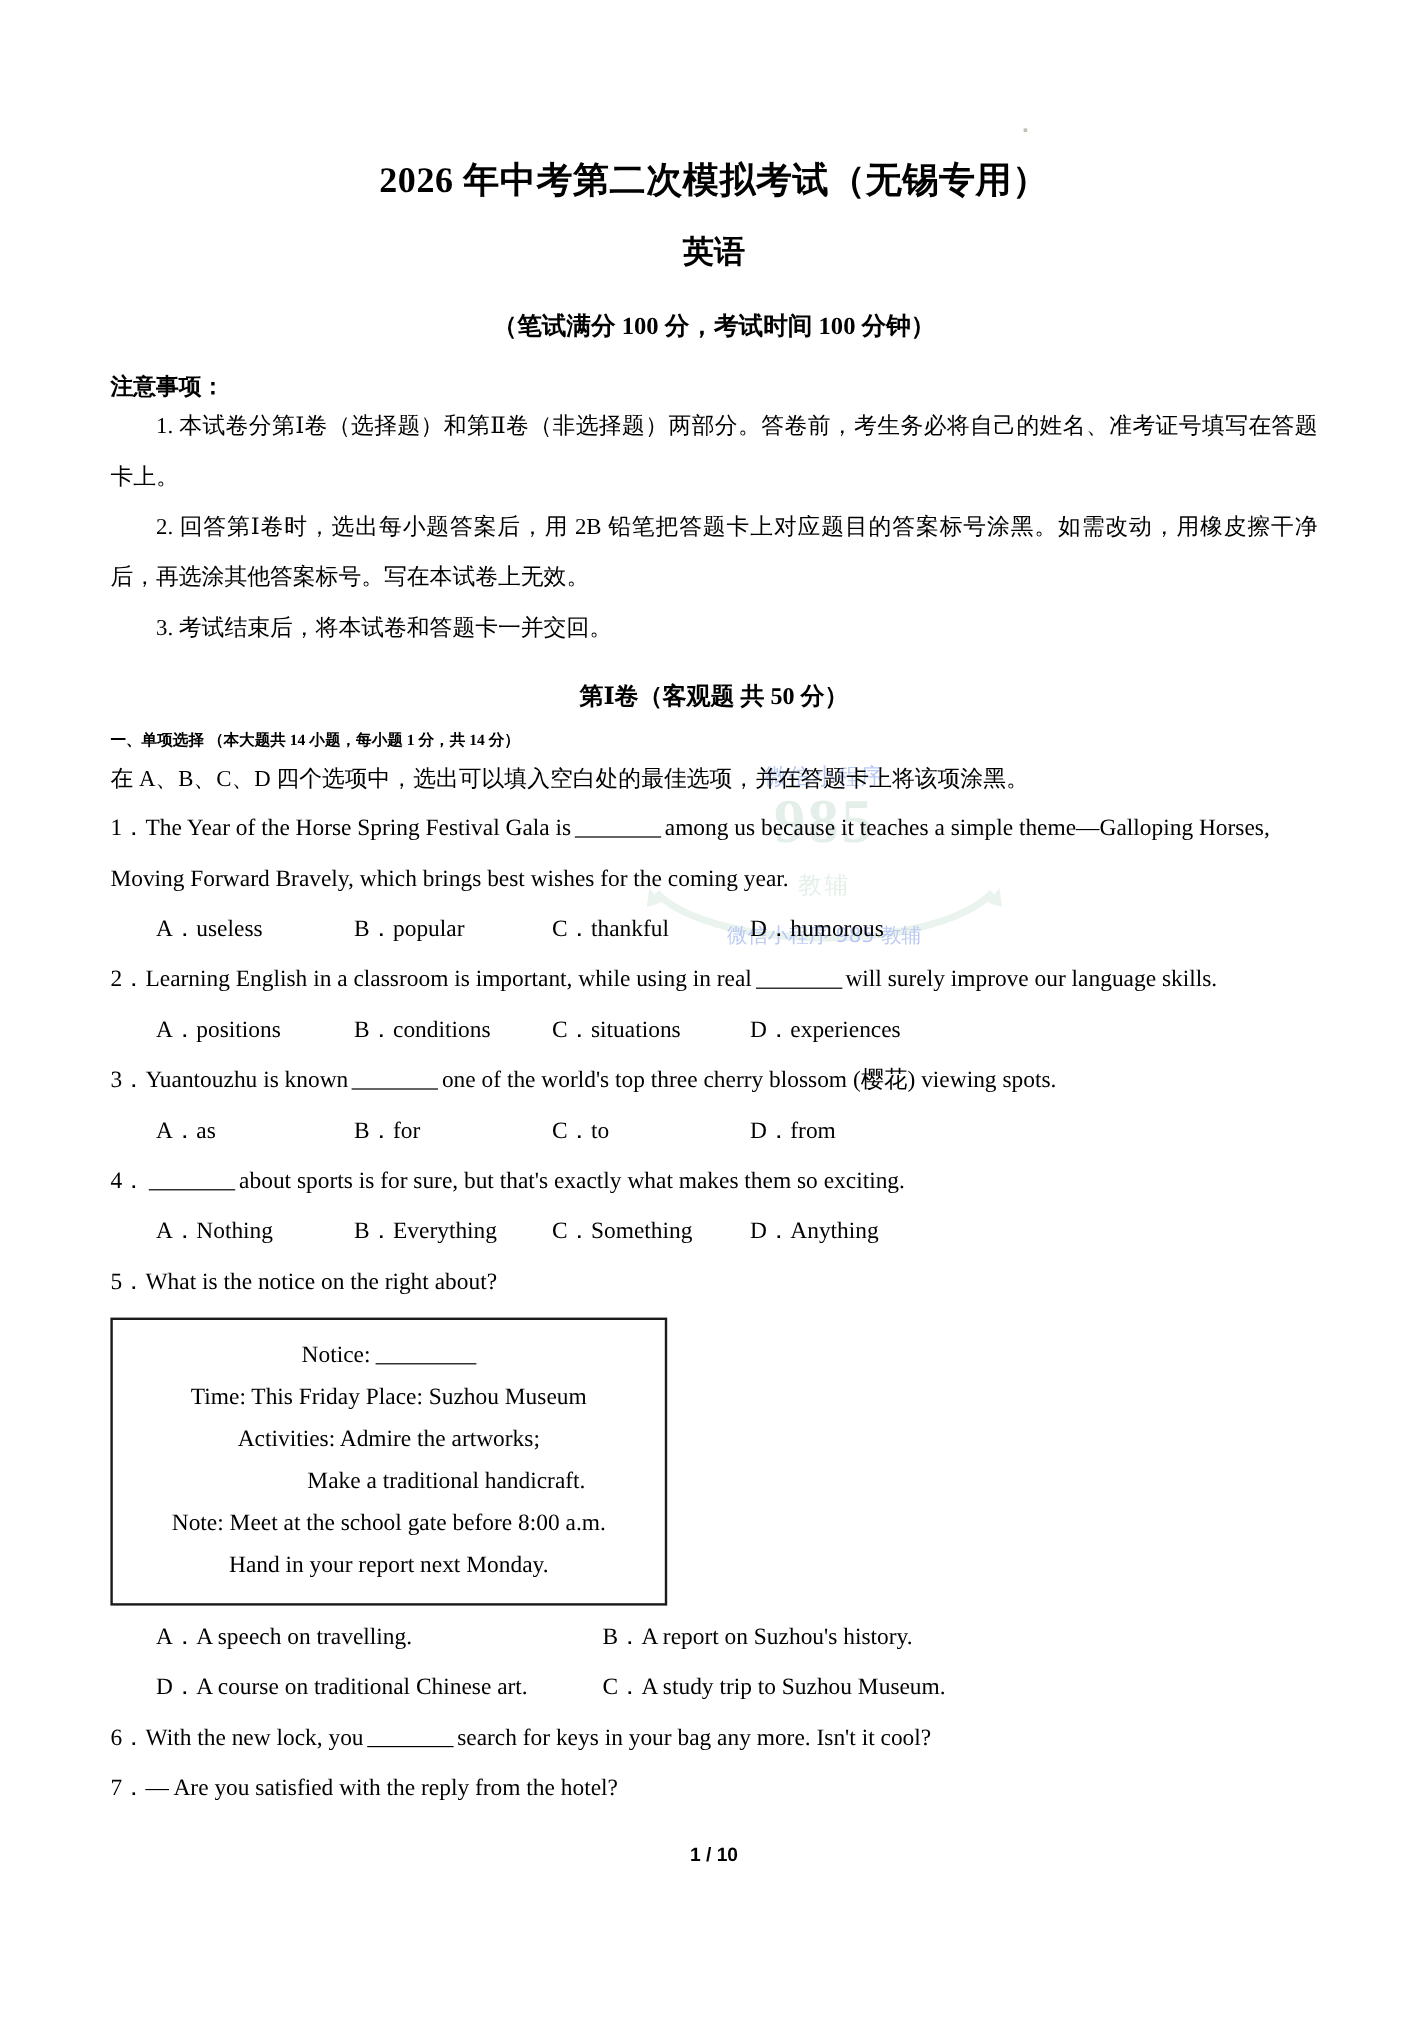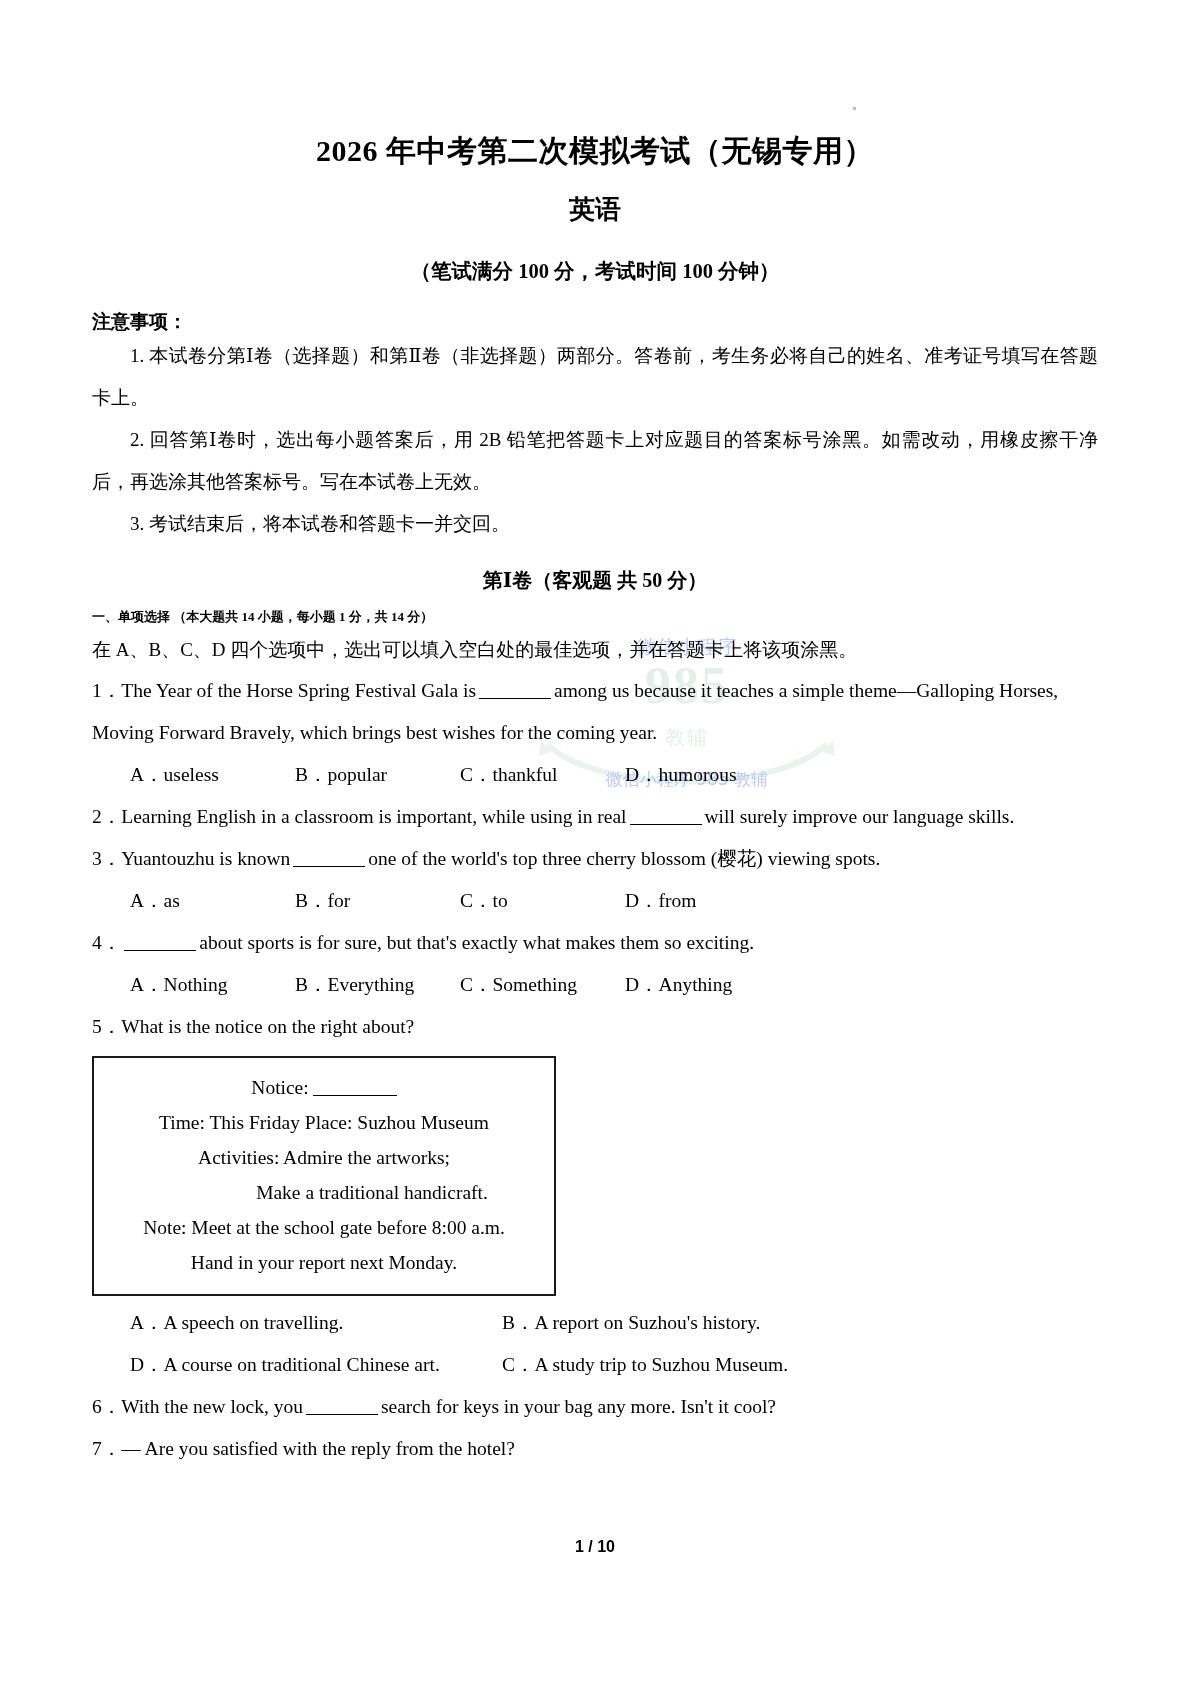--- a/index.html
+++ b/index.html
@@ -267,20 +267,26 @@
       <p class="opts four">
         <span class="opt">A．useless</span>
           <span class="opt">B．popular</span>
           <span class="opt">C．thankful</span>
           <span class="opt">D．humorous</span>
       </p>
 
       <p class="q">
         <span class="q-num">2．</span><span>Learning English in a classroom is important, while using in real</span><span class="blank"></span><span>will surely improve our language skills.</span>
       </p>
+      <p class="opts four">
+        <span class="opt">A．positions</span>
+          <span class="opt">B．conditions</span>
+          <span class="opt">C．situations</span>
+          <span class="opt">D．experiences</span>
+      </p>
 
       <p class="q">
         <span class="q-num">3．</span><span>Yuantouzhu is known</span><span class="blank"></span><span>one of the world's top three cherry blossom (樱花) viewing spots.</span>
       </p>
       <p class="opts four">
         <span class="opt">A．as</span>
           <span class="opt">B．for</span>
           <span class="opt">C．to</span>
           <span class="opt">D．from</span>
       </p>

